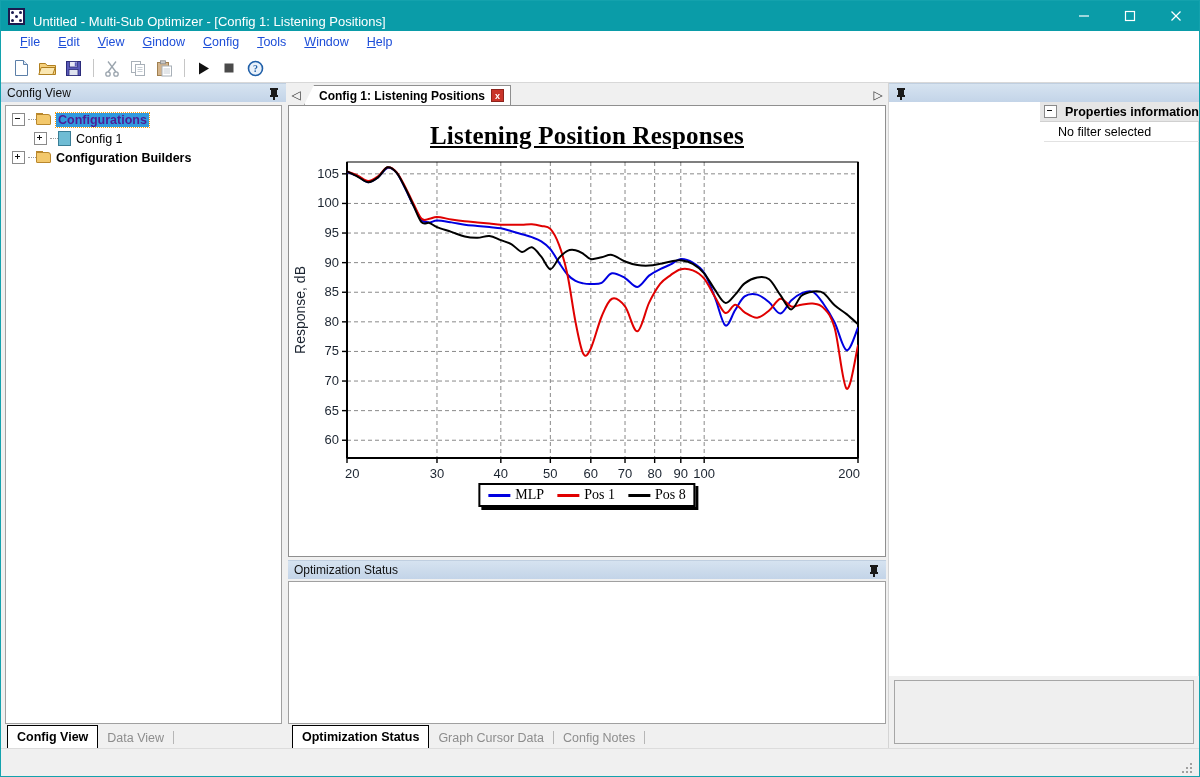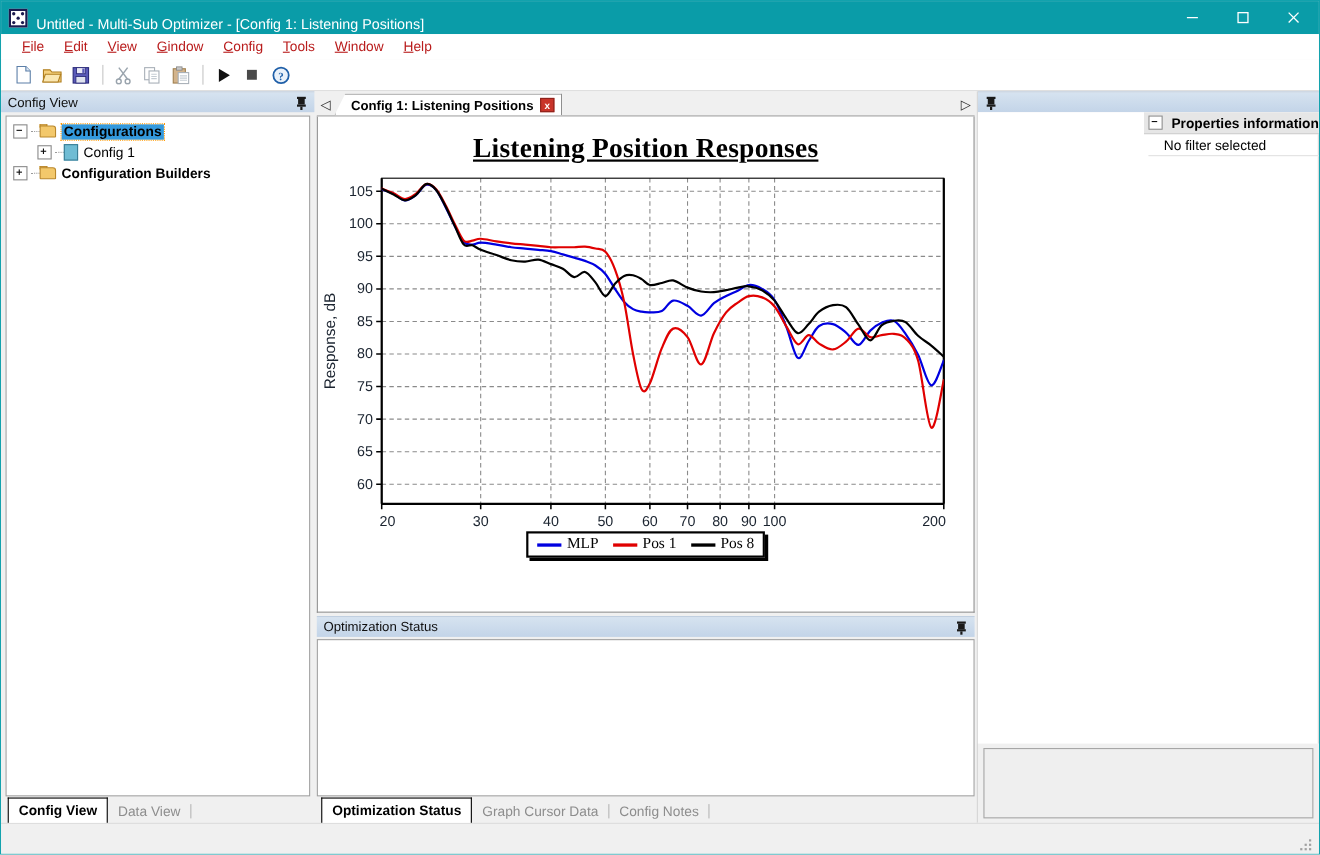--- a/index.html
+++ b/index.html
@@ -75,21 +75,21 @@
     background: #ffffff;
     display: flex;
     align-items: center;
     padding-left: 10px;
     flex: 0 0 auto;
     border-bottom: 1px solid #ffffff;
   }
   .menu-item {
     padding: 2px 9px;
     font-size: 12.5px;
-    color: #b91c1c;
+    color: #1d4ed8;
     white-space: nowrap;
   }
   .menu-item u { text-decoration: underline; }
 
   
   .toolbar {
     height: 28px;
     background: #ffffff;
     border-bottom: 1px solid #d8d8d8;
     display: flex;
@@ -222,21 +222,21 @@
     background: #6fbcd4;
     border: 1px solid #3a7e96;
     box-sizing: border-box;
     margin-right: 5px;
     flex: 0 0 auto;
   }
   .tree-label { font-size: 12.5px; }
   .tree-label.bold { font-weight: bold; }
   .tree-label.selected {
     background: #3399dd;
-    color: #000000;
+    color: #4c1d95;
     font-weight: bold;
     outline: 1px dotted #ff9900;
     padding: 0 2px;
   }
 
   
   .viewtabs {
     height: 22px;
     display: flex;
     align-items: flex-end;

